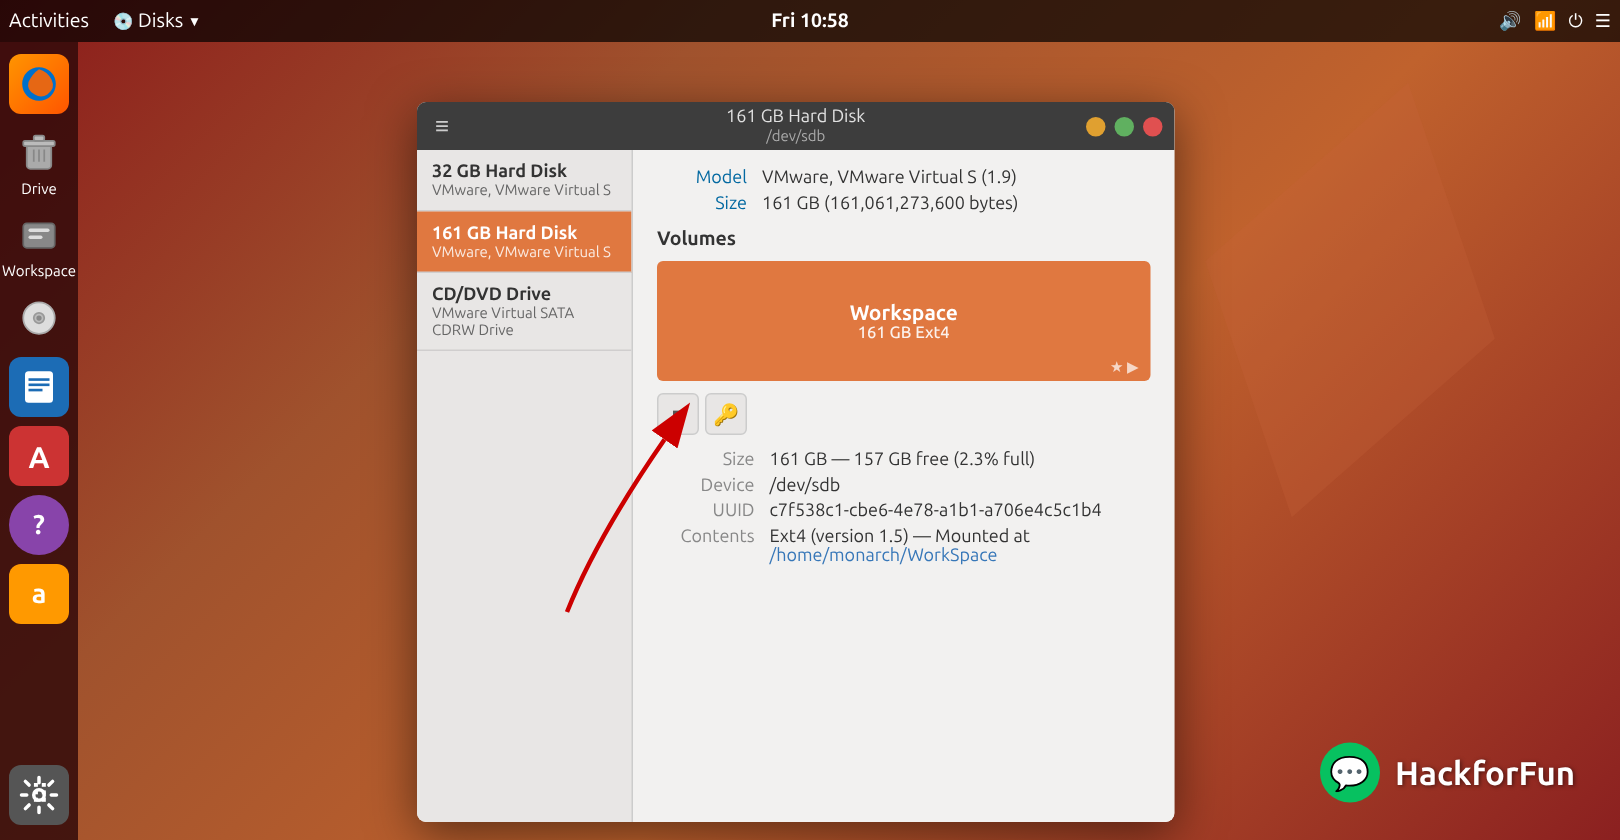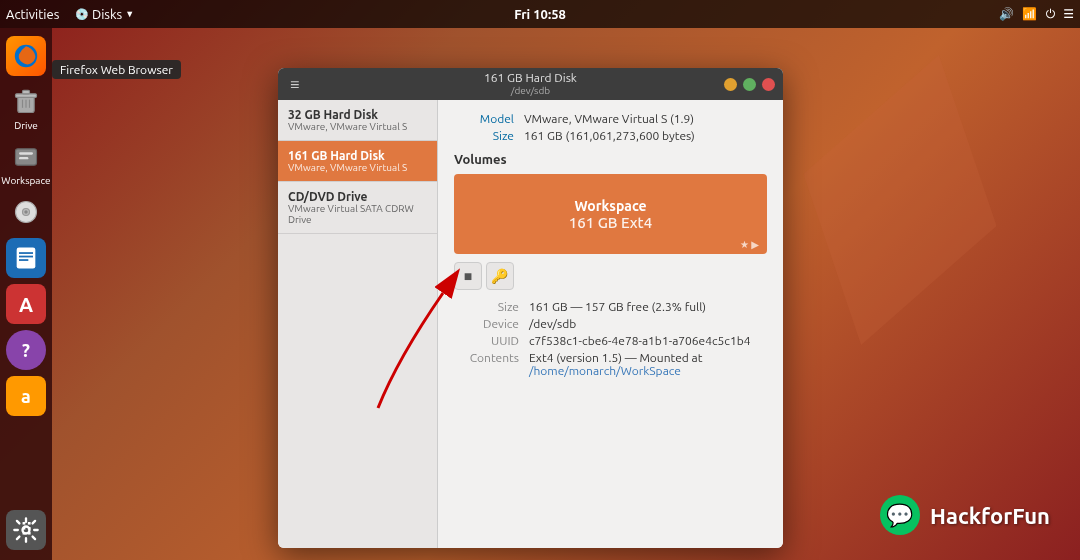--- a/index.html
+++ b/index.html
@@ -155,21 +155,21 @@
 
     
     .window-body {
       display: flex;
       flex: 1;
       overflow: hidden;
     }
 
     
     .disk-list {
-      width: 160px;
+      width: 144px;
       background: #e8e6e5;
       border-right: 1px solid #ccc;
       flex-shrink: 0;
       overflow-y: auto;
     }
     .disk-item {
       padding: 8px 10px;
       cursor: pointer;
       border-bottom: 1px solid #d0cece;
     }
@@ -223,21 +223,21 @@
       align-items: center;
       justify-content: center;
       flex-direction: column;
       color: white;
       font-size: 13px;
       font-weight: 500;
       margin-bottom: 8px;
       position: relative;
     }
     .volume-bar .vol-name { font-size: 14px; font-weight: 600; }
-    .volume-bar .vol-size { font-size: 15px; opacity: 0.9; }
+    .volume-bar .vol-size { font-size: 11px; opacity: 0.9; }
     .volume-bar .vol-star {
       position: absolute;
       bottom: 4px;
       right: 8px;
       font-size: 10px;
       color: rgba(255,255,255,0.7);
     }
 
     
     .volume-actions {
@@ -353,21 +353,20 @@
   <div class="top-bar-right">
     <span style="cursor:pointer;">🔊</span>
     <span style="cursor:pointer;">📶</span>
     <span style="cursor:pointer;">⏻</span>
     <span style="cursor:pointer;">☰</span>
   </div>
 </div>
 
 <div class="taskbar">
 
-  <div class="firefox-tooltip">Firefox Web Browser</div>
 
   <div class="taskbar-icon" style="background: linear-gradient(135deg,#ff9500,#ff5500);">
     <svg viewBox="0 0 100 100" xmlns="http://www.w3.org/2000/svg">
       <circle cx="50" cy="50" r="40" fill="#0070cc"></circle>
       <path d="M50 15 Q70 20 80 40 Q90 60 70 75 Q55 85 40 75 Q20 65 25 45 Q35 25 50 15Z" fill="#ff6600" opacity="0.9"></path>
     </svg>
   </div>
 
   <div style="display:flex;flex-direction:column;align-items:center;">
     <div class="taskbar-icon">

